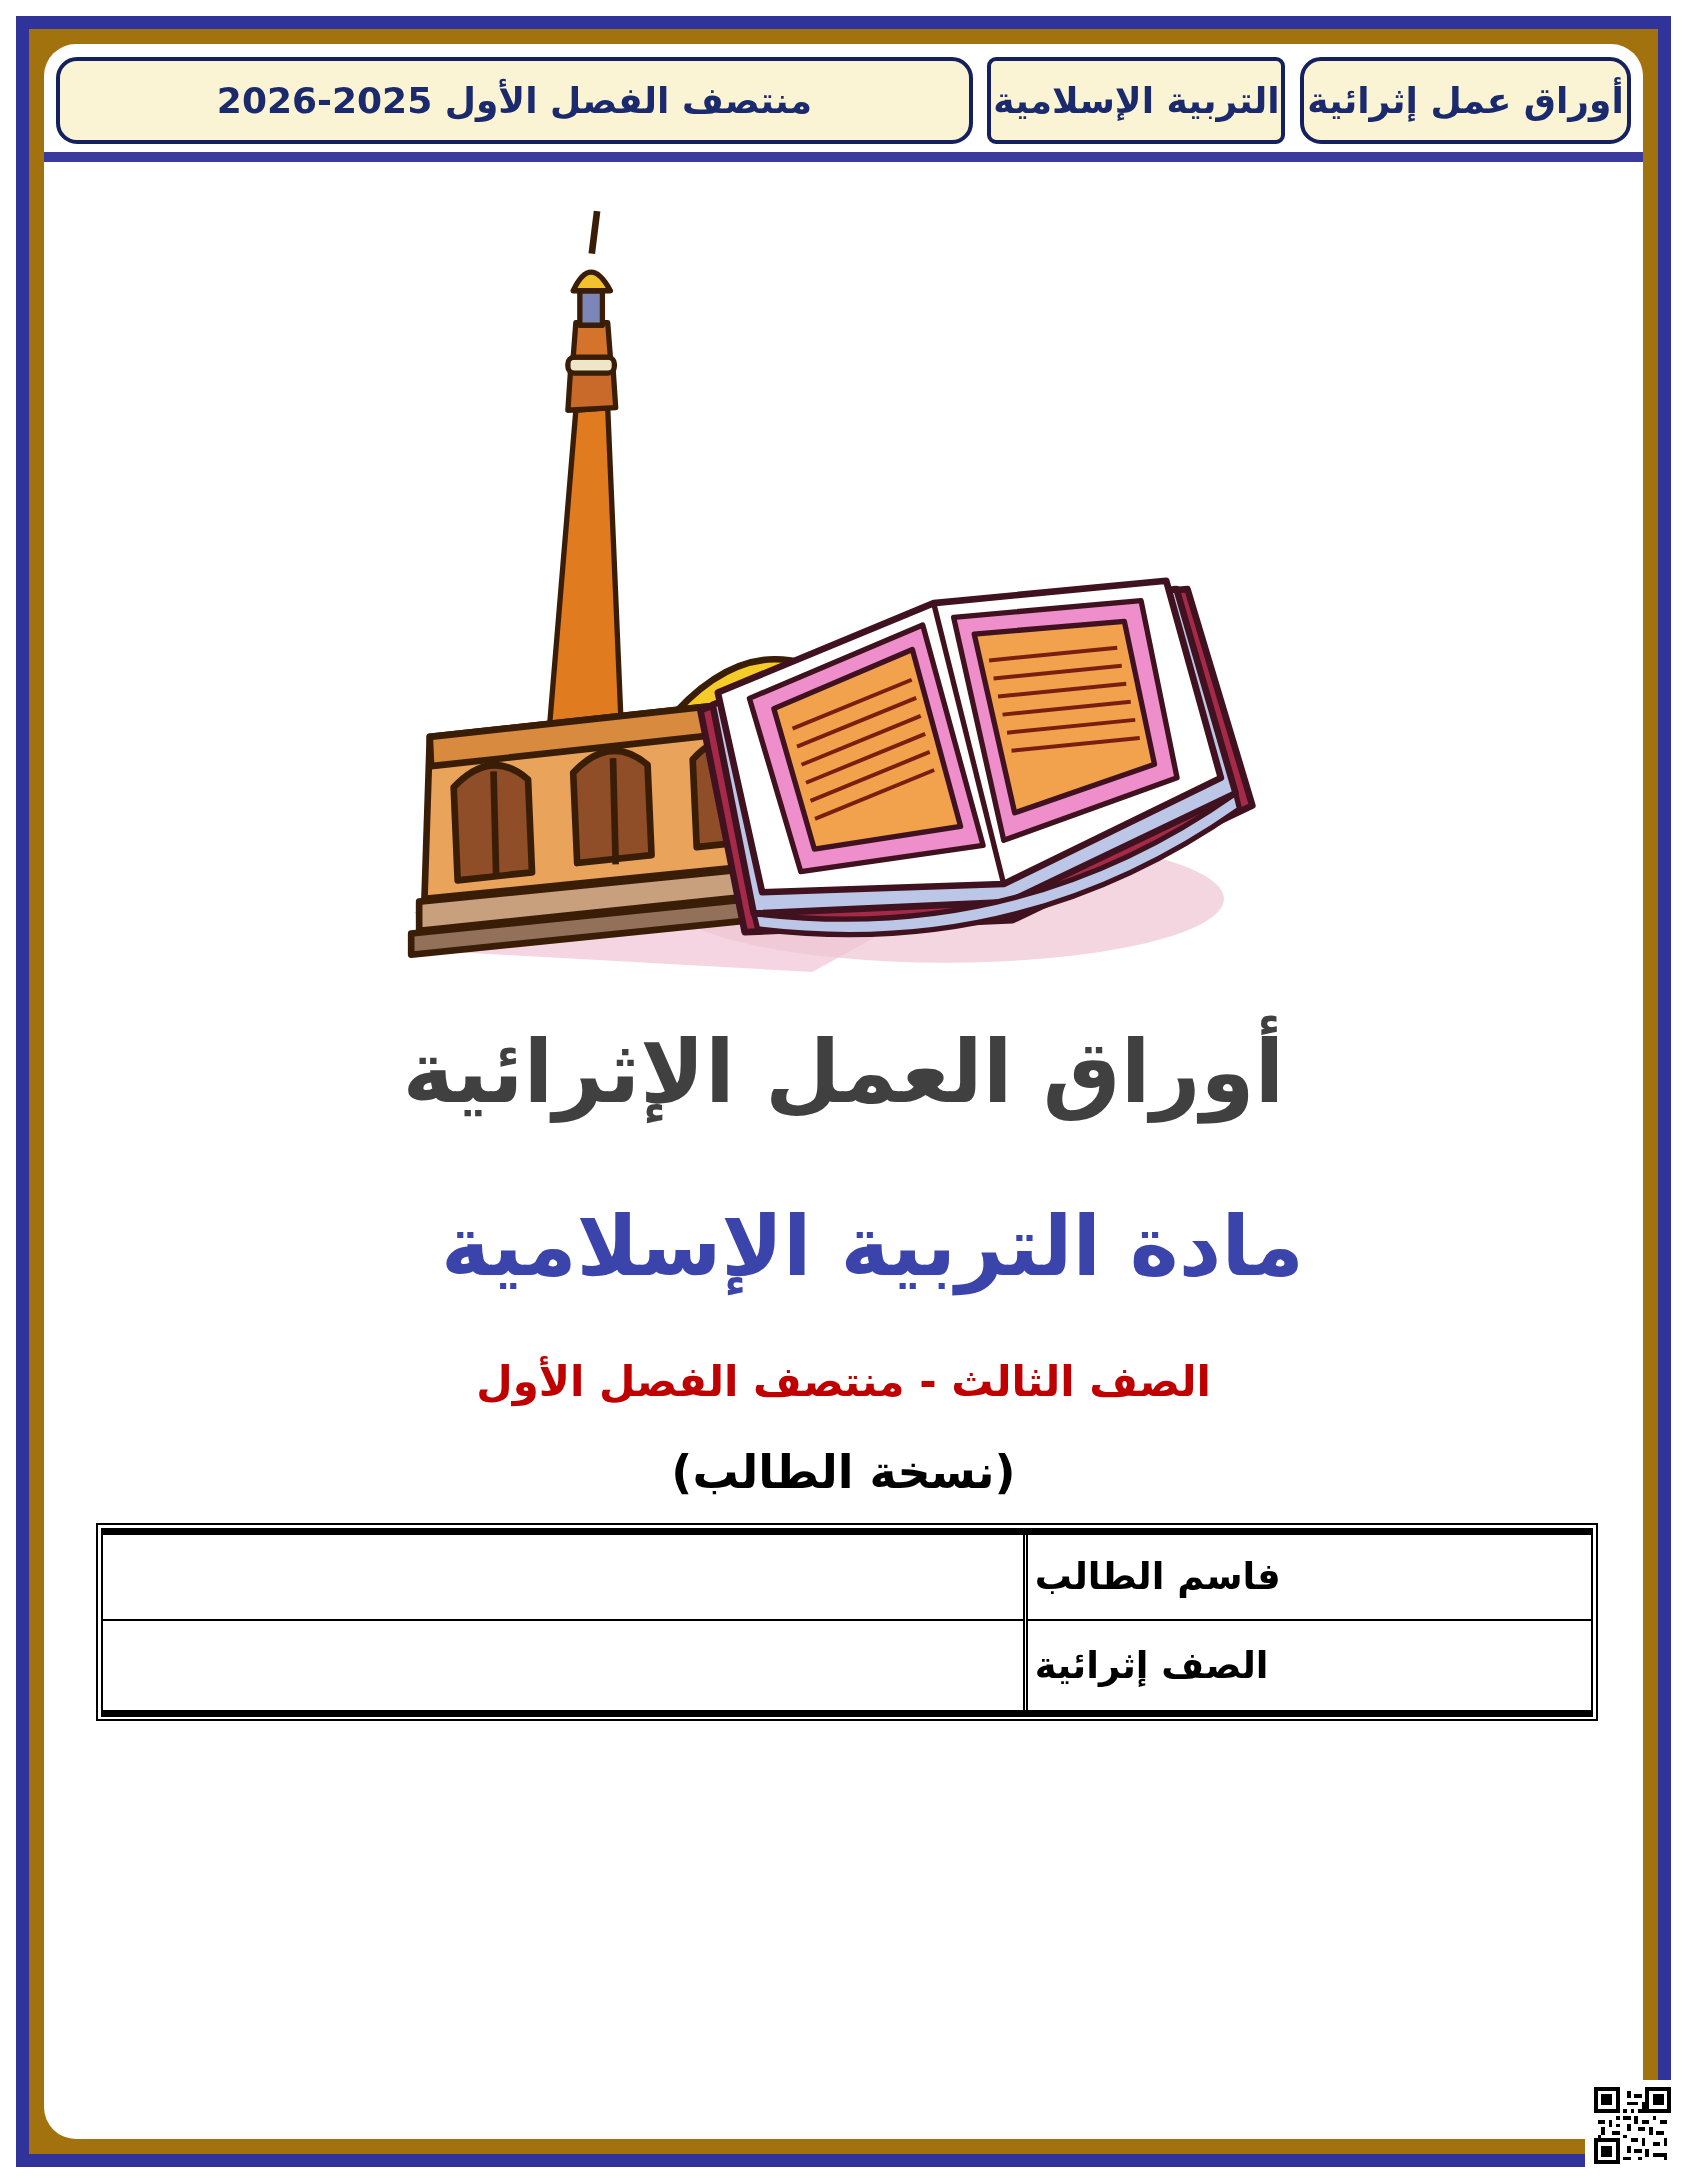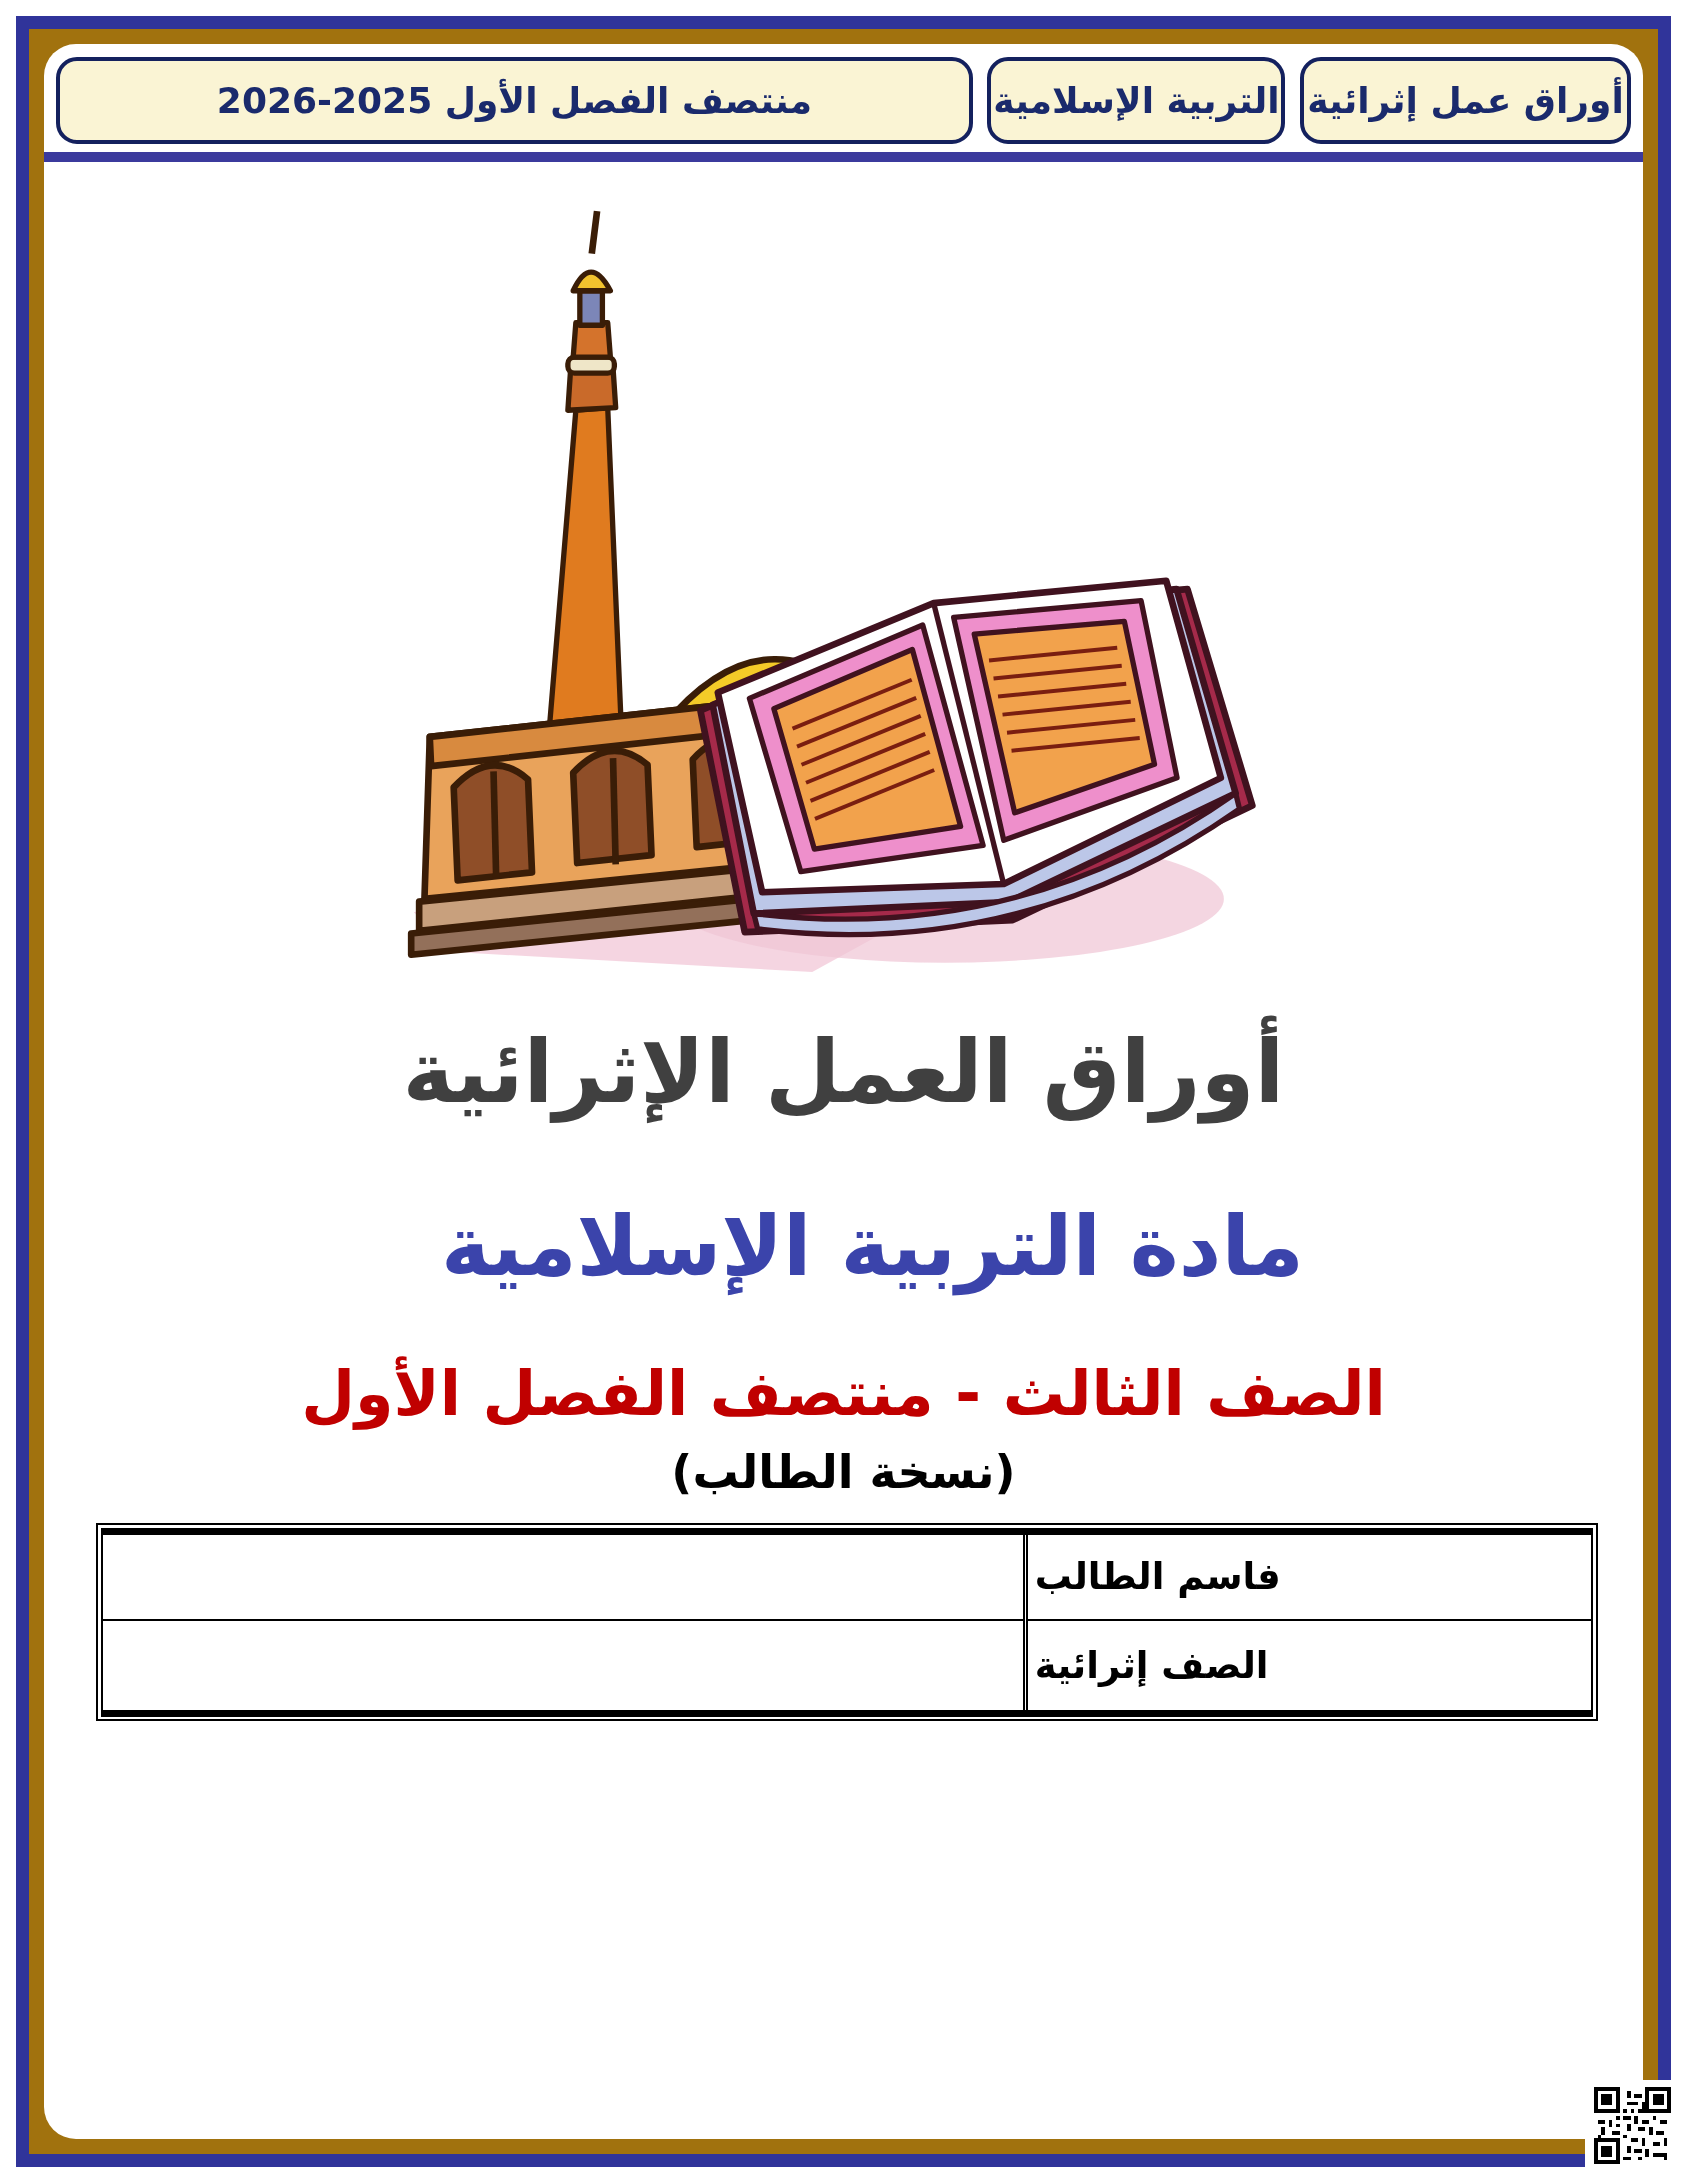--- a/index.html
+++ b/index.html
@@ -16,31 +16,31 @@
     position:absolute;top:57px;left:56px;right:56px;height:87px;
     display:flex;flex-direction:row;gap:14.6px;direction:rtl;
   }
   .badge{
     background:#FAF4D4;border:4.6px solid #14215E;border-radius:21px;
     display:flex;align-items:center;justify-content:center;
     color:#1A2A6C;font-weight:bold;font-size:36px;white-space:nowrap;
     box-sizing:border-box;
   }
   .badge.b1{flex:0 0 331px;}
-  .badge.b2{flex:0 0 298px;}
+  .badge.b2{flex:0 0 298px;border-radius:9px;}
   .badge.b3{flex:0 0 324px;}
   .badge.b4{flex:1 1 auto;}
   .header-divider{position:absolute;top:152px;left:44px;right:44px;height:10px;background:#3B3A9D;}
   
   .illustration{position:absolute;left:374px;top:208px;width:903px;height:771px;}
   
   .title{position:absolute;left:0;width:100%;text-align:center;direction:rtl;line-height:1.15;}
   .title-main{top:1022px;font-size:87px;font-weight:bold;color:#404040;}
   .title-subject{top:1199px;font-size:83px;font-weight:bold;color:#3B44AB;padding-left:29px;}
-  .title-grade{top:1358px;font-size:62px;font-weight:bold;color:#C00000;}
+  .title-grade{top:1358px;font-size:42px;font-weight:bold;color:#C00000;}
   .title-version{top:1446px;font-size:46px;font-weight:bold;color:#000000;}
   
   .info-table-outer{
     position:absolute;left:96px;top:1523px;width:1502px;
     border:2px solid #000;background:#fff;padding:2.6px;box-sizing:border-box;direction:rtl;
   }
   .info-table-inner{border-top:7.3px solid #000;border-bottom:7.3px solid #000;border-left:2px solid #000;border-right:2px solid #000;}
   table.info{width:100%;border-collapse:collapse;}
   table.info td{background:#fff;}
   td.cell-label{

